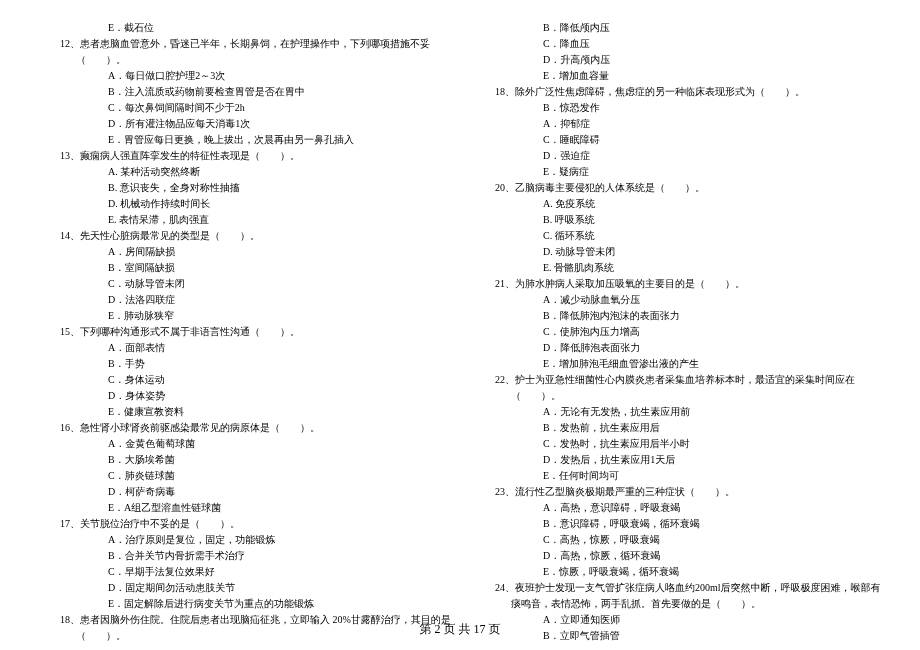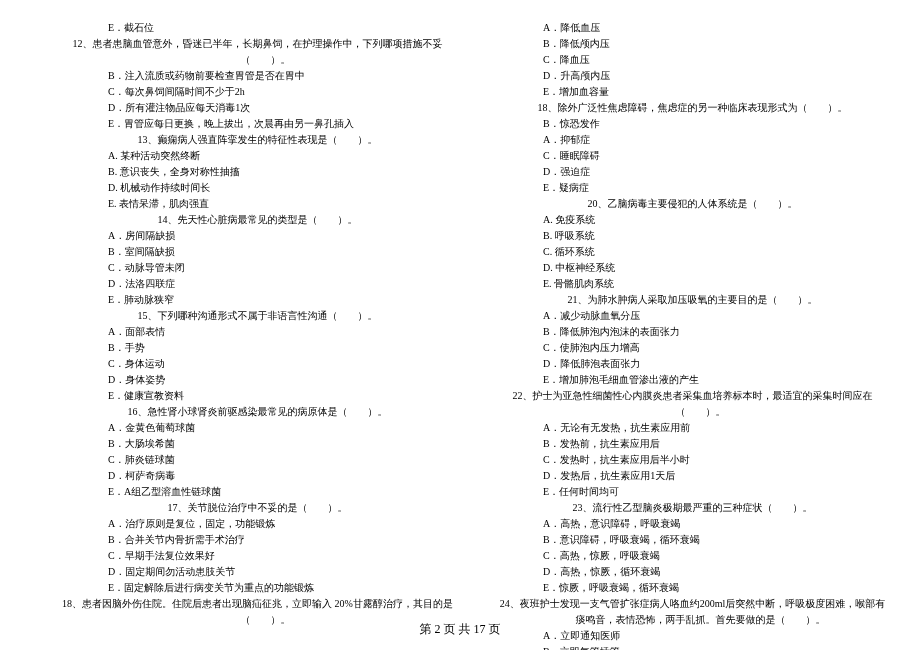--- a/index.html
+++ b/index.html
@@ -16,36 +16,37 @@
     .page {
       display: flex;
       padding: 20px 30px 30px 60px;
       gap: 40px;
     }
     .col {
       flex: 1;
       line-height: 1.6;
     }
     .option-indent { padding-left: 48px; }
-    .question { padding-left: 16px; text-indent: -16px; text-align: center; }
+    .question { padding-left: 16px; text-indent: -16px; }
     .footer {
       position: absolute;
       bottom: 12px;
       width: 100%;
       text-align: center;
       font-size: 12px;
     }
   </style>
 </head>
 <body>
 
 <div class="page">
   <div class="col">
     <div class="option-indent">E．截石位</div>
     <div class="question">12、患者患脑血管意外，昏迷已半年，长期鼻饲，在护理操作中，下列哪项措施不妥（　　）。</div>
+    <div class="option-indent">A．每日做口腔护理2～3次</div>
     <div class="option-indent">B．注入流质或药物前要检查胃管是否在胃中</div>
     <div class="option-indent">C．每次鼻饲间隔时间不少于2h</div>
     <div class="option-indent">D．所有灌注物品应每天消毒1次</div>
     <div class="option-indent">E．胃管应每日更换，晚上拔出，次晨再由另一鼻孔插入</div>
     <div class="question">13、癫痫病人强直阵挛发生的特征性表现是（　　）。</div>
     <div class="option-indent">A. 某种活动突然终断</div>
     <div class="option-indent">B. 意识丧失，全身对称性抽搐</div>
     <div class="option-indent">D. 机械动作持续时间长</div>
     <div class="option-indent">E. 表情呆滞，肌肉强直</div>
     <div class="question">14、先天性心脏病最常见的类型是（　　）。</div>
@@ -69,36 +70,35 @@
     <div class="question">17、关节脱位治疗中不妥的是（　　）。</div>
     <div class="option-indent">A．治疗原则是复位，固定，功能锻炼</div>
     <div class="option-indent">B．合并关节内骨折需手术治疗</div>
     <div class="option-indent">C．早期手法复位效果好</div>
     <div class="option-indent">D．固定期间勿活动患肢关节</div>
     <div class="option-indent">E．固定解除后进行病变关节为重点的功能锻炼</div>
     <div class="question">18、患者因脑外伤住院。住院后患者出现脑疝征兆，立即输入 20%甘露醇治疗，其目的是（　　）。</div>
   </div>
 
   <div class="col">
-    <div class="option-indent">A．降低血压</div>
     <div class="option-indent">B．降低颅内压</div>
     <div class="option-indent">C．降血压</div>
     <div class="option-indent">D．升高颅内压</div>
     <div class="option-indent">E．增加血容量</div>
     <div class="question">18、除外广泛性焦虑障碍，焦虑症的另一种临床表现形式为（　　）。</div>
     <div class="option-indent">B．惊恐发作</div>
     <div class="option-indent">A．抑郁症</div>
     <div class="option-indent">C．睡眠障碍</div>
     <div class="option-indent">D．强迫症</div>
     <div class="option-indent">E．疑病症</div>
     <div class="question">20、乙脑病毒主要侵犯的人体系统是（　　）。</div>
     <div class="option-indent">A. 免疫系统</div>
     <div class="option-indent">B. 呼吸系统</div>
     <div class="option-indent">C. 循环系统</div>
-    <div class="option-indent">D. 中枢神经系统</div>
+    <div class="option-indent">D. 动脉导管未闭</div>
     <div class="option-indent">E. 骨骼肌肉系统</div>
     <div class="question">21、为肺水肿病人采取加压吸氧的主要目的是（　　）。</div>
     <div class="option-indent">A．减少动脉血氧分压</div>
     <div class="option-indent">B．降低肺泡内泡沫的表面张力</div>
     <div class="option-indent">C．使肺泡内压力增高</div>
     <div class="option-indent">D．降低肺泡表面张力</div>
     <div class="option-indent">E．增加肺泡毛细血管渗出液的产生</div>
     <div class="question">22、护士为亚急性细菌性心内膜炎患者采集血培养标本时，最适宜的采集时间应在（　　）。</div>
     <div class="option-indent">A．无论有无发热，抗生素应用前</div>
     <div class="option-indent">B．发热前，抗生素应用后</div>

